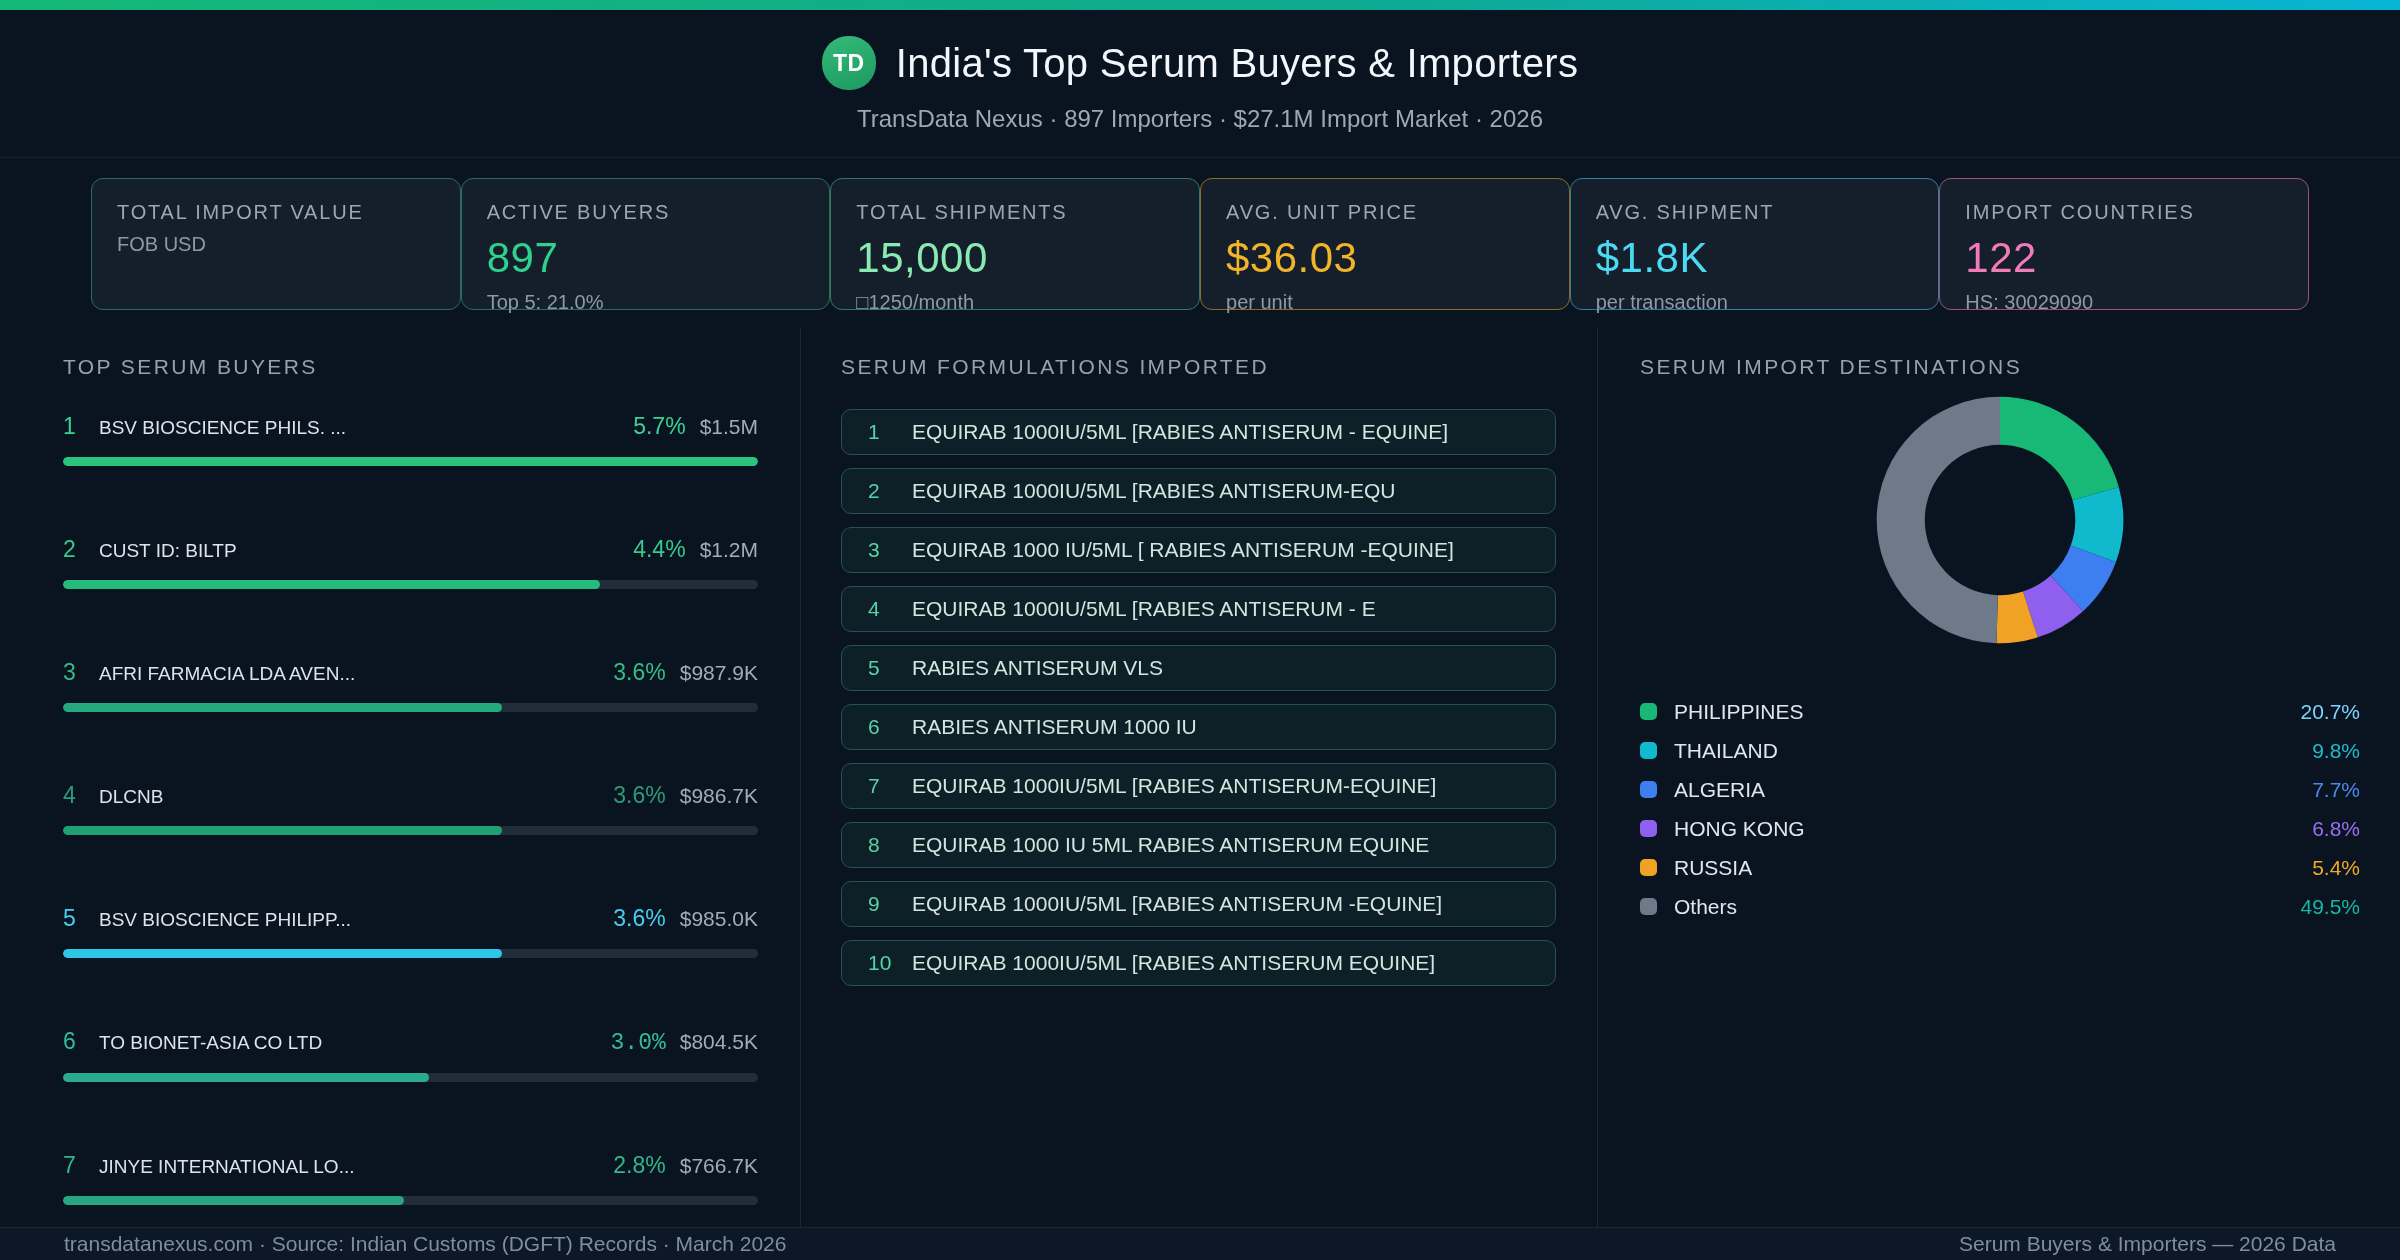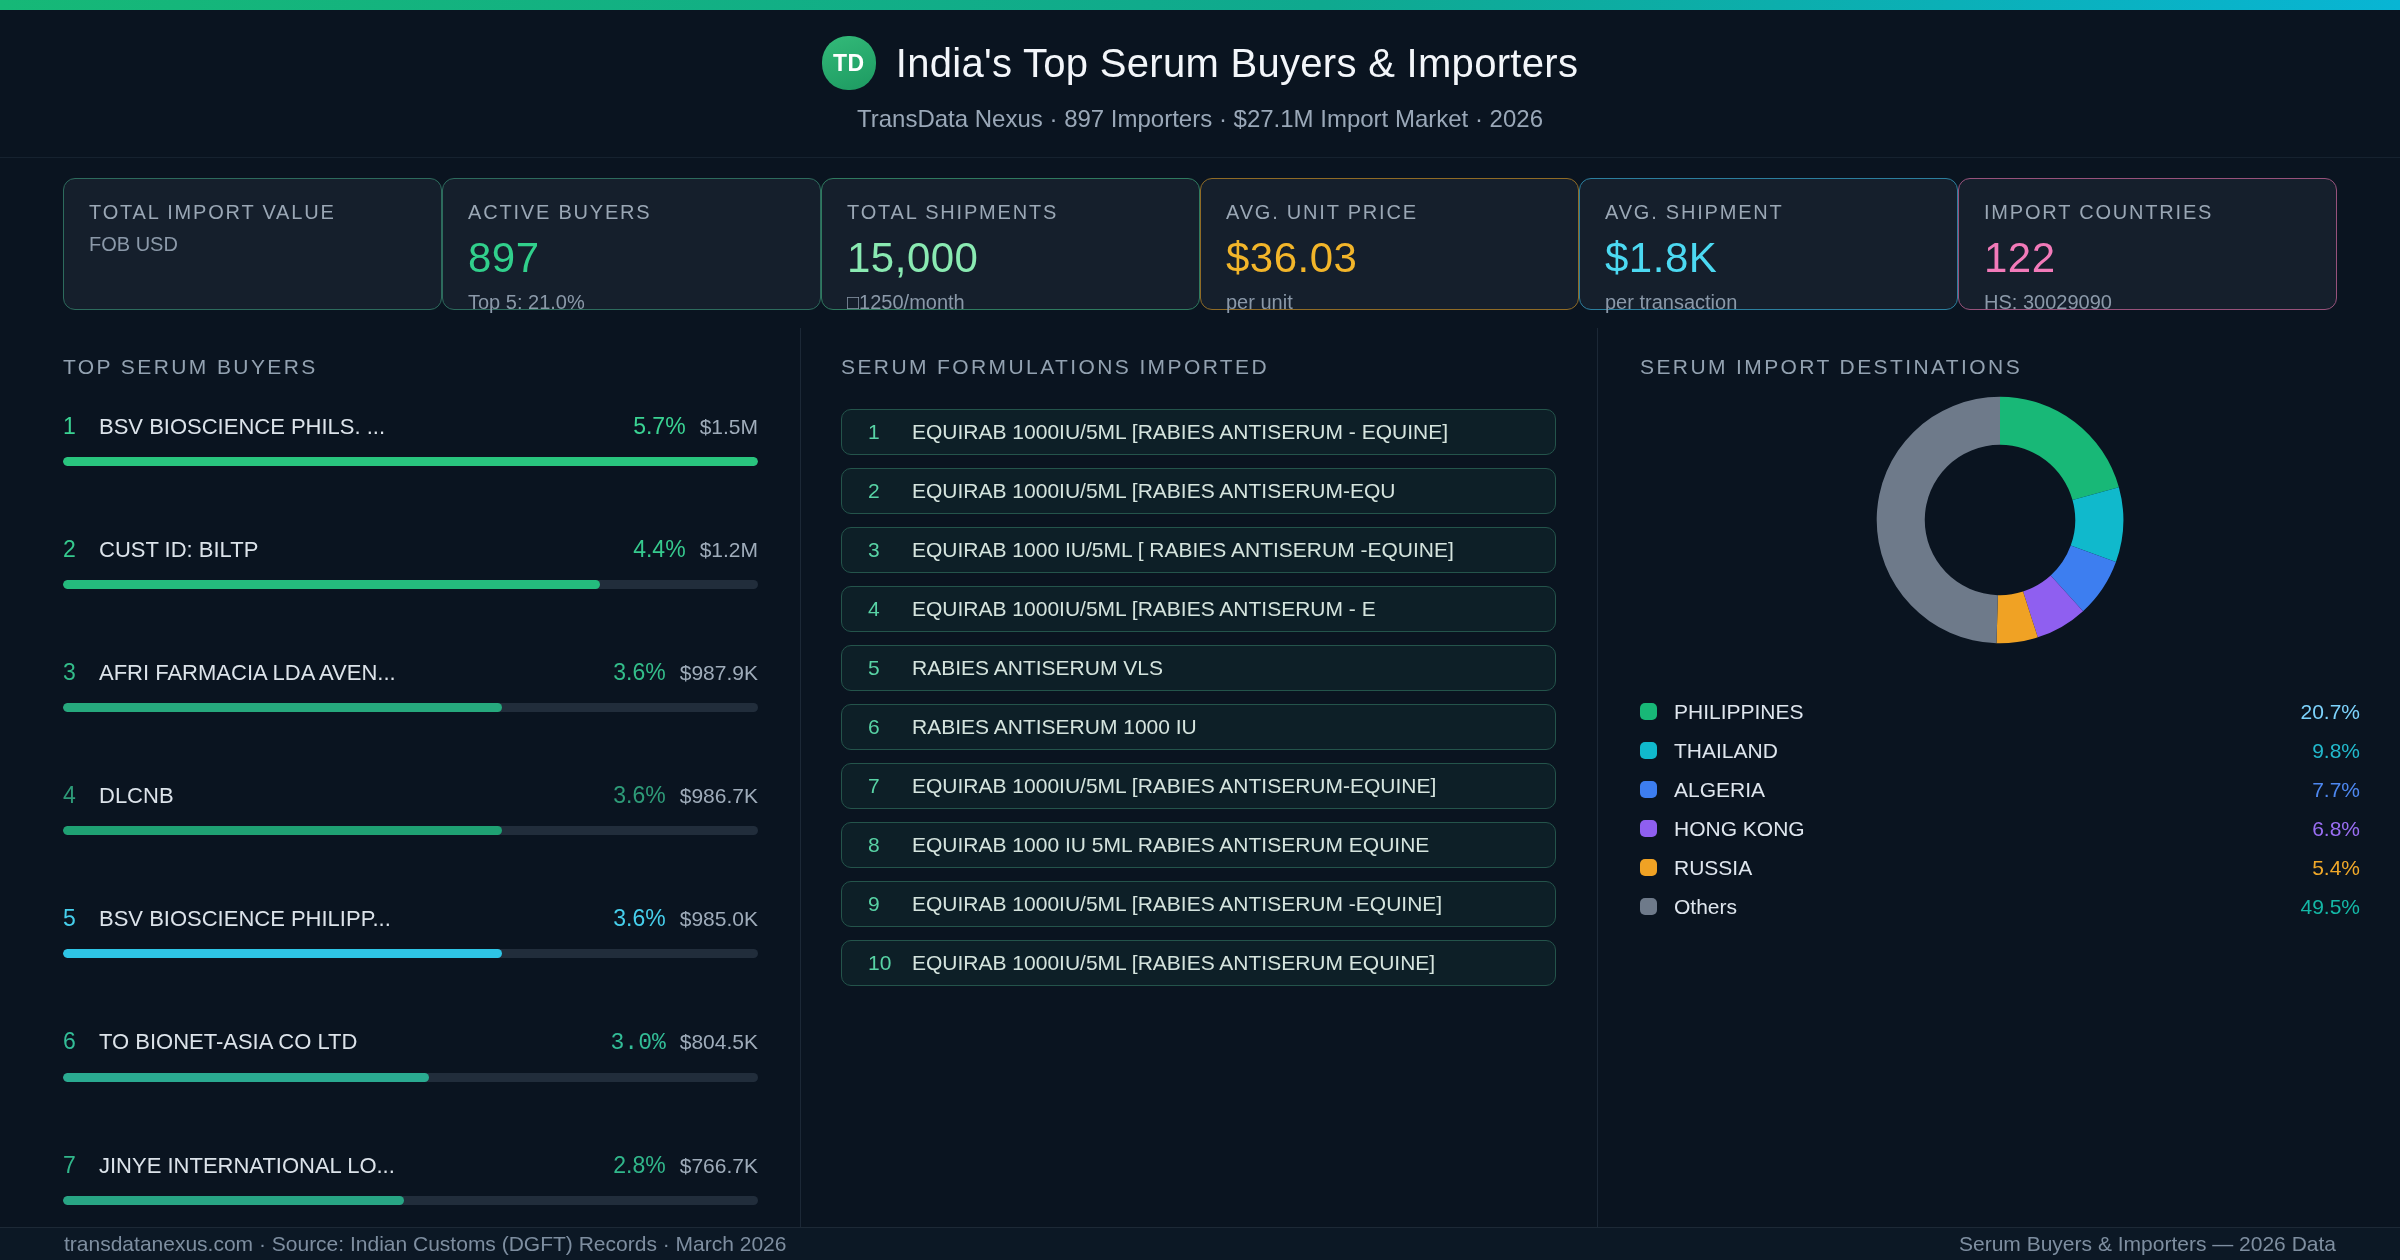--- a/index.html
+++ b/index.html
@@ -18,21 +18,21 @@
   .badge {
     width:54px; height:54px; border-radius:26px;
     background:linear-gradient(160deg,#33ba79,#1d9a61);
     color:#ffffff; font-size:23px; font-weight:700;
     display:flex; align-items:center; justify-content:center; letter-spacing:0.5px;
   }
   .title { font-size:40px; font-weight:500; color:#f3f6fa; letter-spacing:0.3px; }
   .subtitle { margin-top:15px; font-size:24px; color:#9aa8b8; }
 
   
-  .stats { display:flex; margin:20px 63px 0; }
+  .stats { display:flex; margin:20px 91px 0; }
   .card {
     flex:1; height:132px; border:1.5px solid #2d6b5d; border-radius:12px;
     background:#151f2c; padding:22px 25px 0;
   }
   .card-label { font-size:20px; letter-spacing:1.8px; color:#9aa7b5; }
   .card-value { font-size:42px; font-weight:500; margin-top:10px; letter-spacing:0.5px; }
   .card-sub { font-size:20px; color:#8b99a9; margin-top:9px; }
 
   
   .main { flex:1; display:grid; grid-template-columns:800px 798px 802px; margin-top:18px; min-height:0; }
@@ -40,21 +40,21 @@
   .col-left { padding-left:63px; padding-right:42px; }
   .col-mid { border-left:1px solid #1c2836; border-right:1px solid #1c2836; padding-left:40px; padding-right:41px; }
   .col-right { padding-left:42px; padding-right:40px; }
   .section-heading { font-size:21px; letter-spacing:2.4px; color:#93a2b1; font-weight:500; }
 
   
   .buyers-list { margin-top:34px; }
   .buyer { margin-bottom:70px; }
   .buyer-head { display:flex; align-items:baseline; margin-bottom:17px; }
   .buyer-rank { width:36px; font-size:23px; flex:none; }
-  .buyer-name { font-size:22px; color:#dce3ea; flex:1 1 auto; white-space:nowrap; overflow:hidden; min-width:0; }
+  .buyer-name { font-size:19px; color:#dce3ea; flex:1 1 auto; white-space:nowrap; overflow:hidden; min-width:0; }
   .buyer-pct { font-size:23px; margin-left:14px; flex:none; }
   .buyer-val { font-size:21px; color:#9facba; margin-left:14px; flex:none; }
   .buyer-track { height:9px; background:#212d3b; border-radius:5px; overflow:hidden; }
   .buyer-fill { height:100%; border-radius:5px; }
 
   
   .form-list { margin-top:30px; }
   .form-item {
     display:flex; align-items:center; height:46px; padding:0 26px;
     margin-bottom:13px; border:1px solid #24544b; border-radius:10px;

